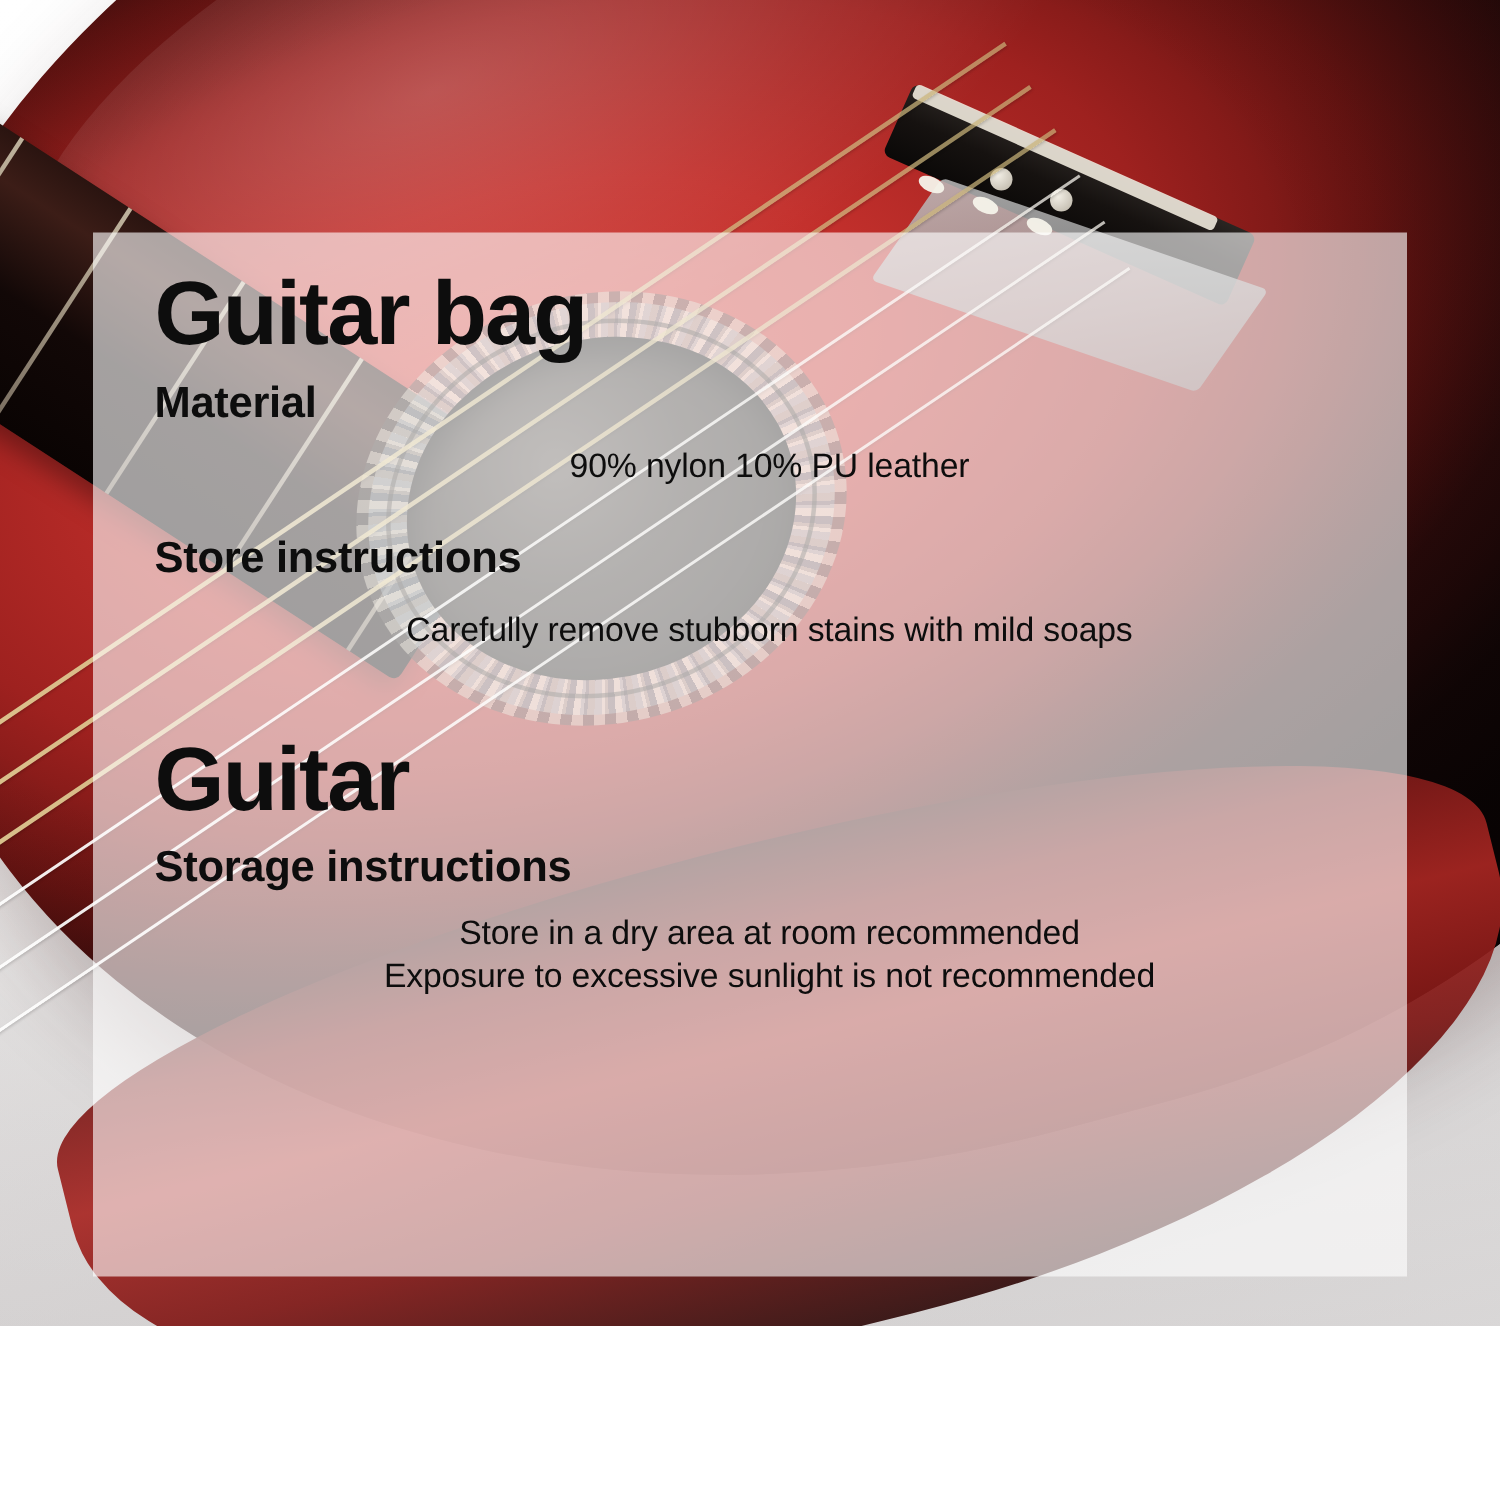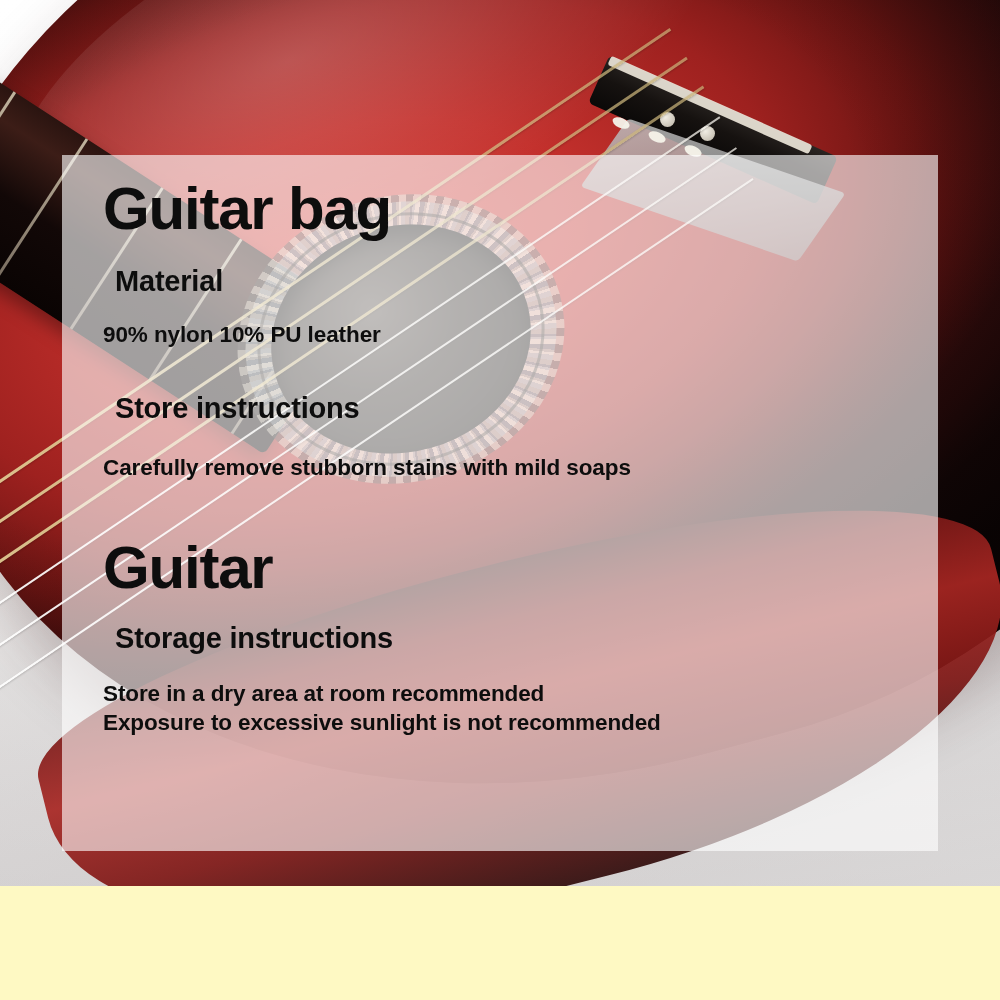--- a/index.html
+++ b/index.html
@@ -1,18 +1,18 @@
 <!DOCTYPE html>
 <html><head>
 <meta charset="utf-8">
 <style>
   html,body{margin:0;padding:0;background:#ffffff;}
   body{width:1000px;height:1000px;overflow:hidden;font-family:"Liberation Sans",sans-serif;}
 
-  #stage{position:relative;width:1000px;height:1000px;background:#fef9c3;overflow:hidden;}
+  #stage{position:relative;width:1000px;height:884px;background:#0ea5e9;overflow:hidden;}
 
   
   #photo{position:absolute;left:0;top:0;width:1000px;height:886px;overflow:hidden;background:#f2f1f0;}
 
   
   .backdrop{position:absolute;inset:0;
     background:linear-gradient(160deg,#ffffff 0%,#fdfdfd 26%,#f4f3f2 46%,#eceaea 64%,#e6e4e4 80%,#efeeee 100%);}
   .backdrop-shadow{position:absolute;left:0;top:520px;width:1000px;height:366px;
     background:linear-gradient(180deg,rgba(150,145,145,0.00) 0%,rgba(150,145,145,0.18) 45%,rgba(165,160,160,0.30) 100%);}
 
@@ -86,22 +86,22 @@
   .knot{position:absolute;width:18px;height:10px;border-radius:50%;
     background:#f6f3ea;transform:rotate(24deg);opacity:.95;}
 
   
   #panel{position:absolute;left:62px;top:155px;width:876px;height:696px;
     background:rgba(255,255,255,0.62);}
 
   
   #content{position:absolute;left:103px;top:178px;width:820px;color:#0d0d0d;}
   .h1{font-size:60px;font-weight:bold;letter-spacing:-1.2px;line-height:1.02;margin:0;}
-  .h2{font-size:29px;font-weight:bold;letter-spacing:-0.2px;margin:12px;}
-  .p{font-size:22.5px;font-weight:bold;letter-spacing:-0.1px;margin:0;line-height:1.32;}
+  .h2{font-size:29px;font-weight:bold;letter-spacing:-0.2px;margin:0;}
+  .p{font-size:22.5px;font-weight:normal;letter-spacing:-0.1px;margin:0;line-height:1.32;text-align:center;}
   .sp-1{height:14px;}
   .sp-2{height:10px;}
   .sp-3{height:30px;}
   .sp-4{height:16px;}
   .sp-5{height:54px;}
   .sp-6{height:12px;}
   .sp-7{height:12px;}
 </style>
 </head>
 <body>

